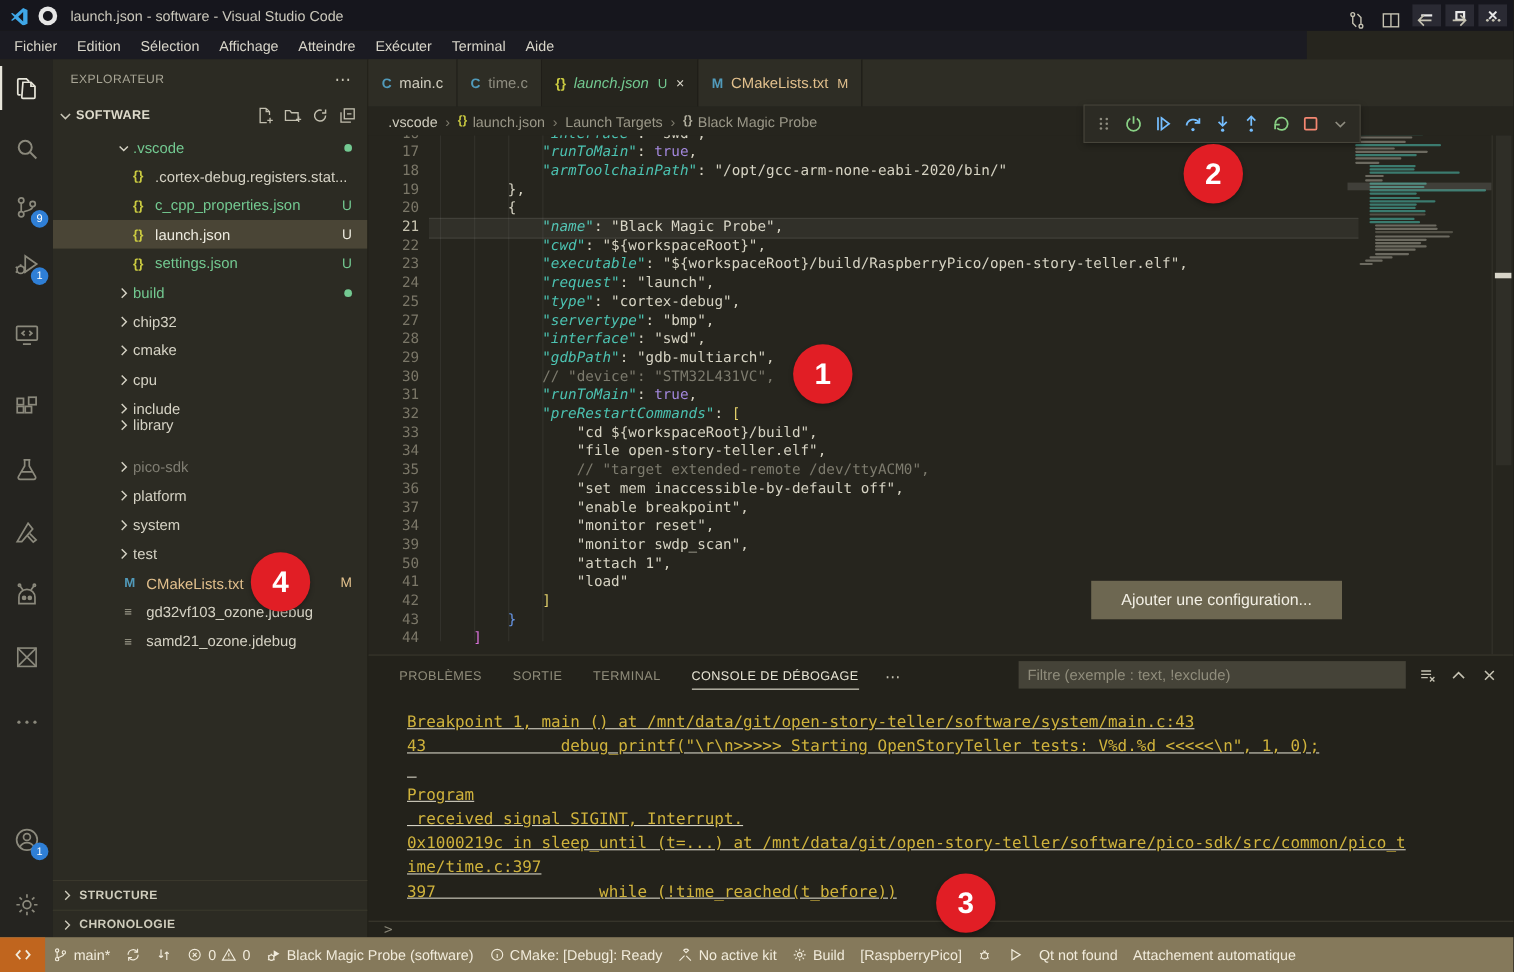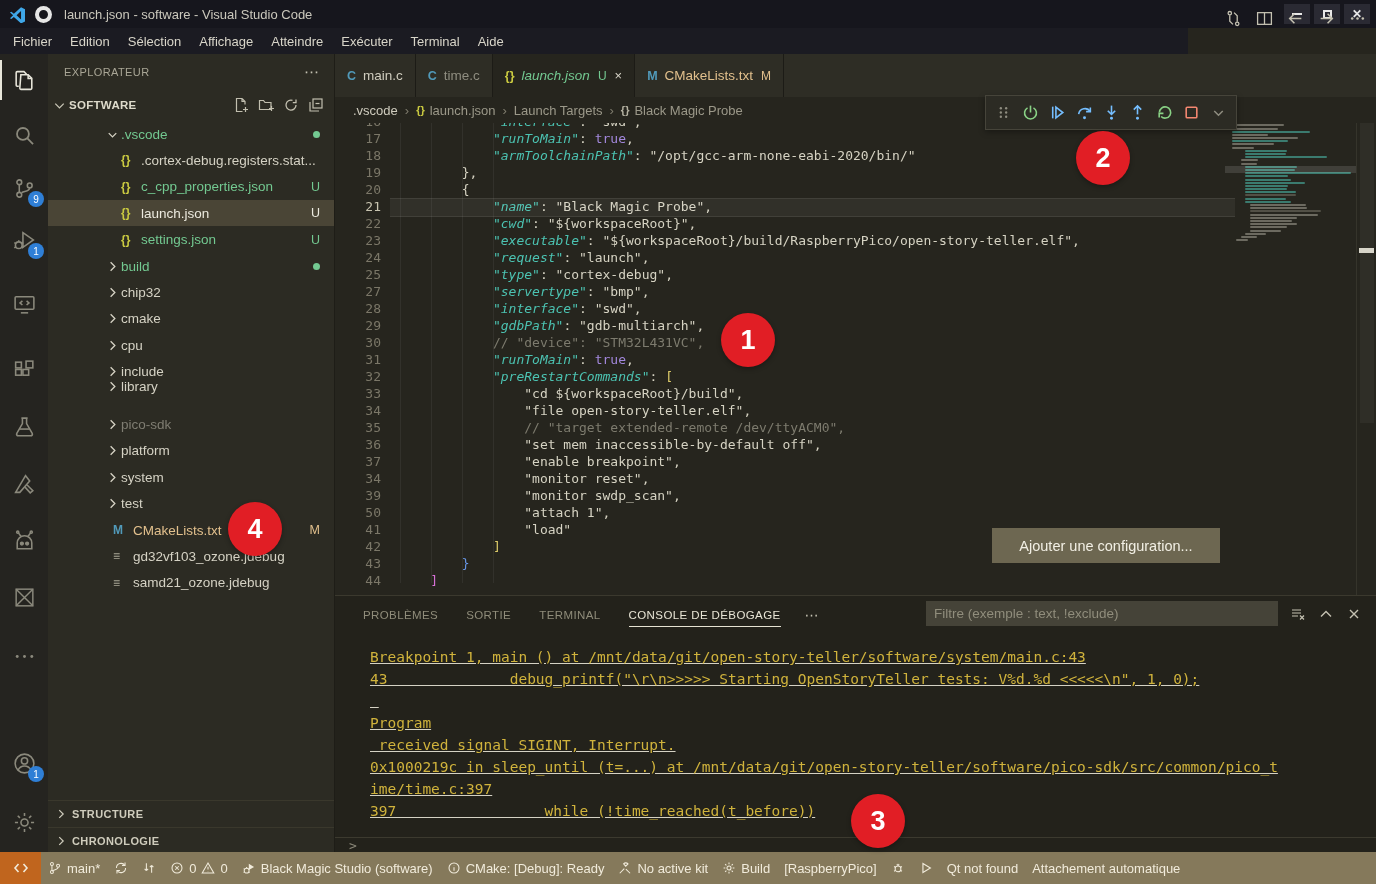--- a/index.html
+++ b/index.html
@@ -855,21 +855,21 @@
         <span>0</span>
       </div>
       <div class="st-item">
         <span class="icon">
           <svg viewBox="0 0 16 16" fill="none" stroke="currentColor" stroke-width="1.2">
             <circle cx="5.3" cy="11" r="2.8"></circle>
             <path d="M5.3 8.2V6.9M3 9.4 1.9 8.7M3 12.6l-1.1.7M7.6 9.4l1.1-.7M7.6 12.6l1.1.7"></path>
             <path d="M7.8 3.2 13.8 6.8 7.8 10.4z" fill="currentColor" stroke="none"></path>
           </svg>
         </span>
-        <span>Black Magic Studio (software)</span>
+        <span>Black Magic Probe (software)</span>
       </div>
       <div class="st-item">
         <span class="icon">
           <svg viewBox="0 0 16 16" fill="none" stroke="currentColor" stroke-width="1.2">
             <circle cx="8" cy="8" r="5.7"></circle>
             <path d="M8 7.2v4M8 4.8v.3"></path>
           </svg>
         </span>
         <span>CMake: [Debug]: Ready</span>
       </div>

